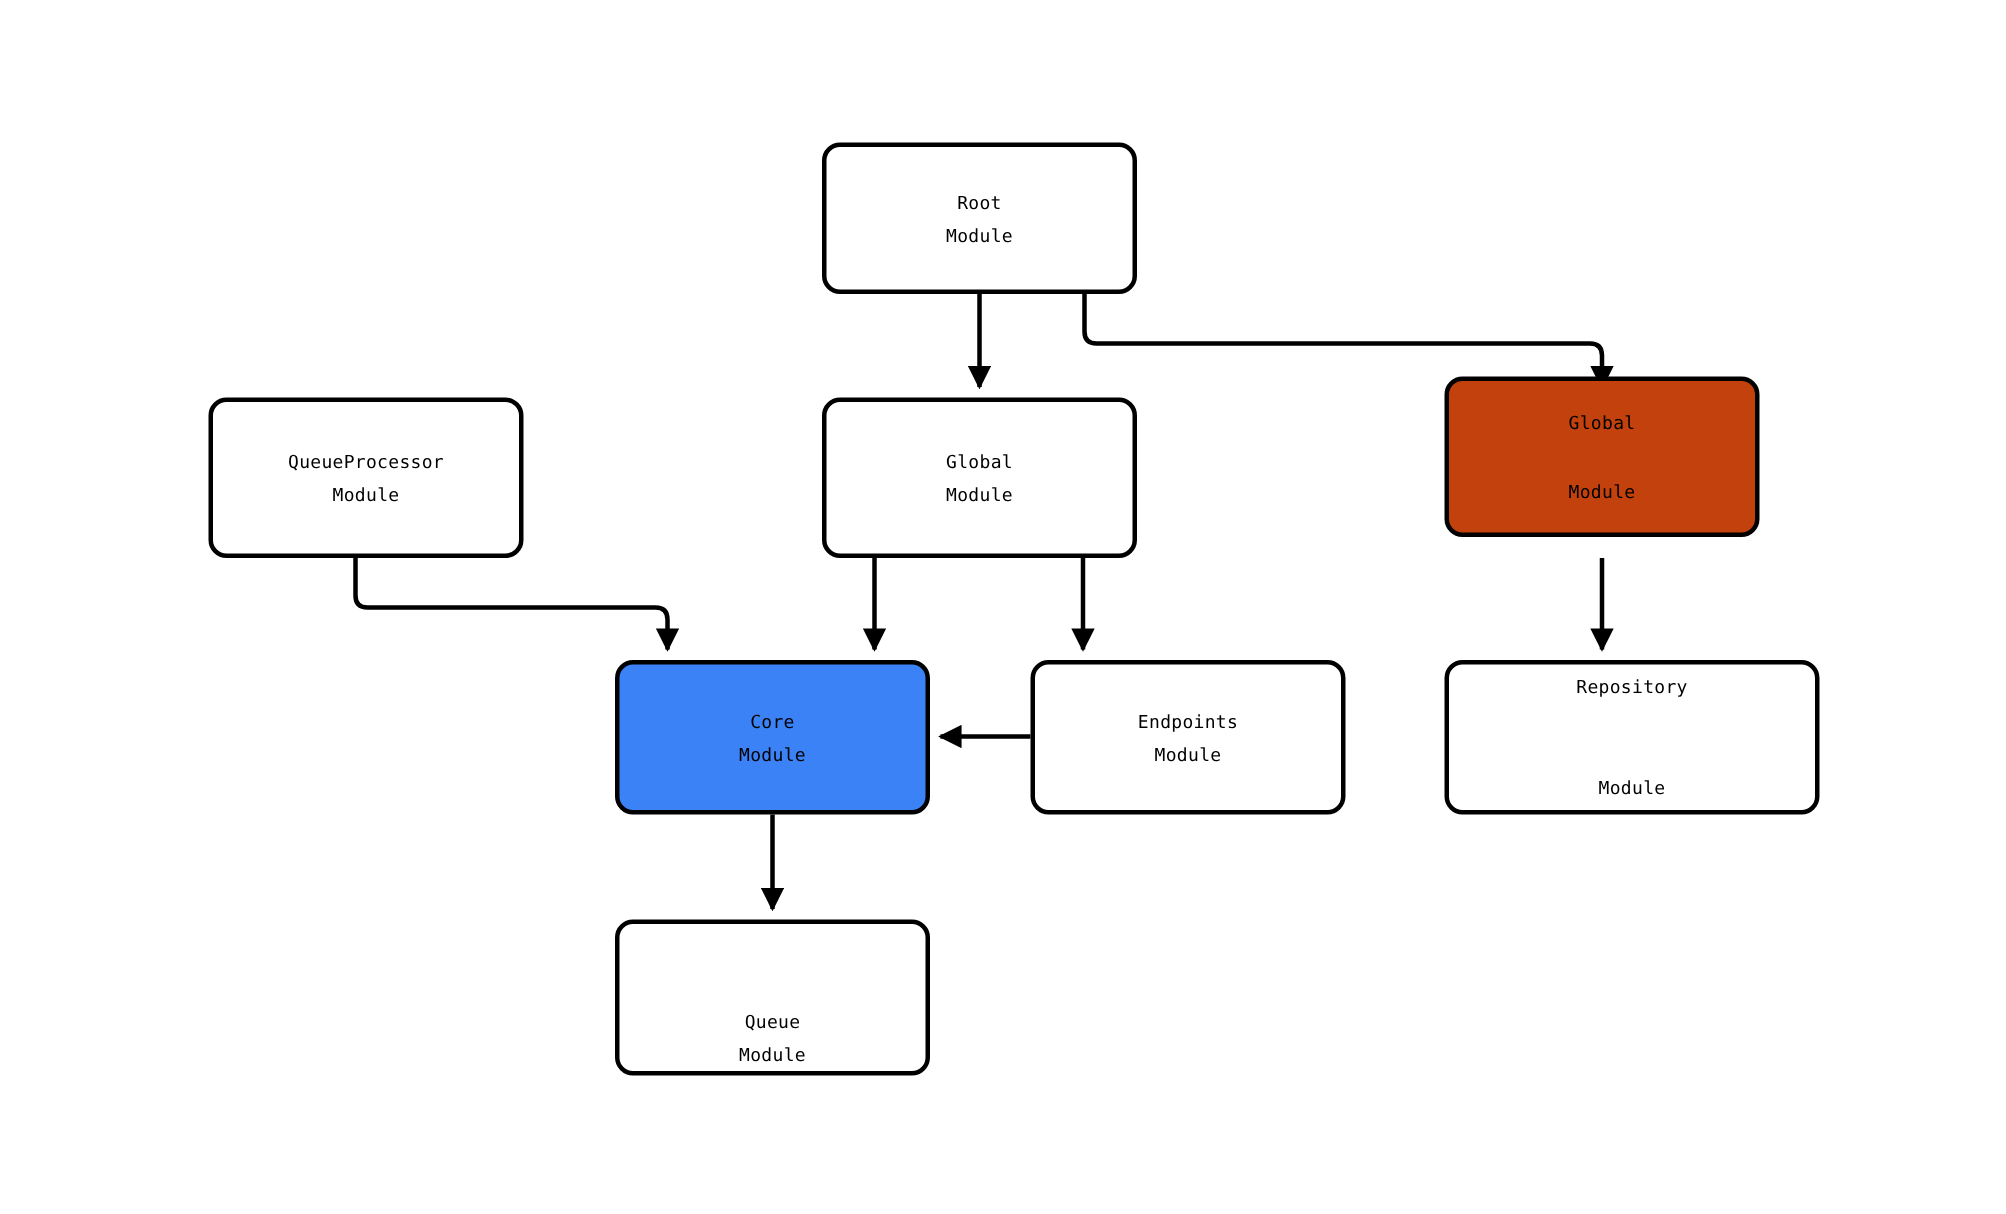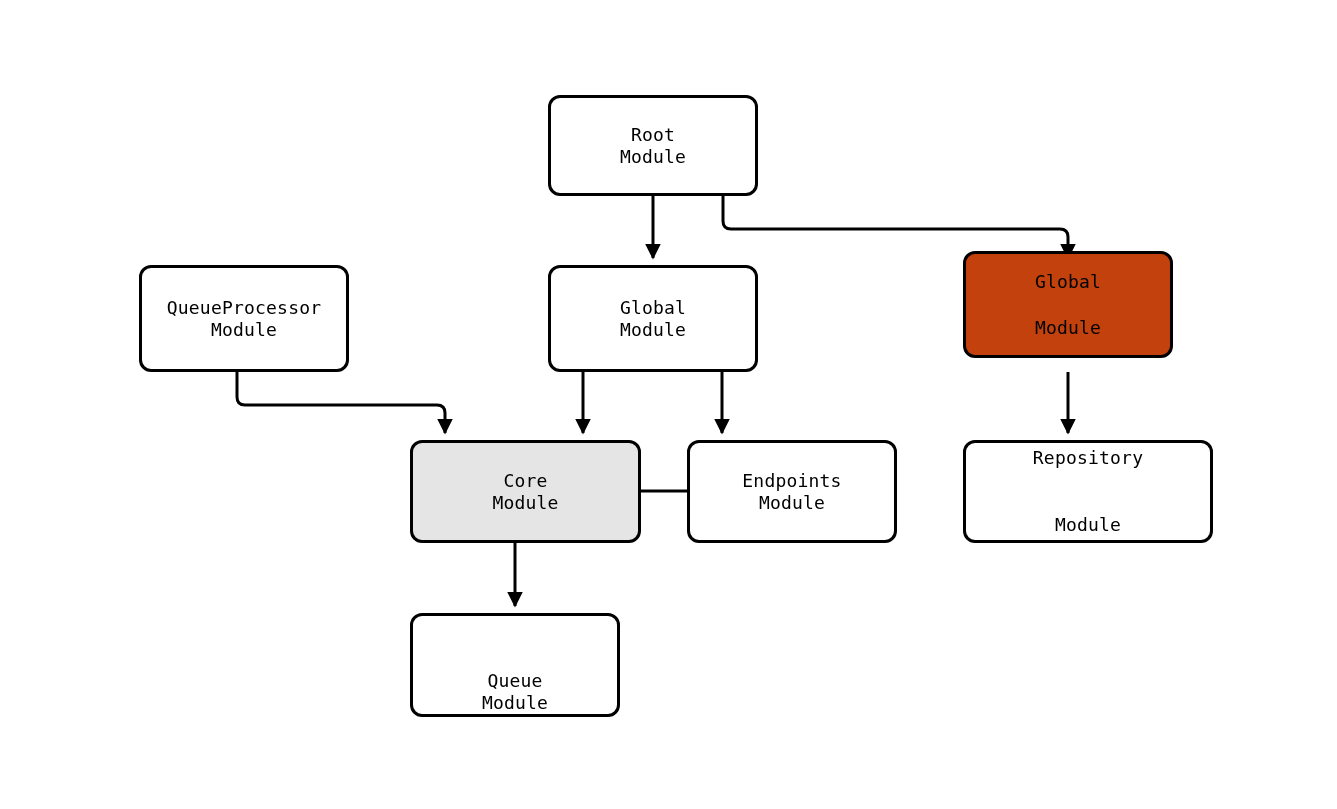--- a/index.html
+++ b/index.html
@@ -33,21 +33,21 @@
     border: 3px solid #000000;
     border-radius: 12px;
     display: flex;
     flex-direction: column;
     align-items: center;
     justify-content: center;
     z-index: 2;
   }
   .node-label {
     font-family: "DejaVu Sans Mono", "Liberation Mono", monospace;
-    font-size: 18px;
+    font-size: 12px;
     line-height: 22px;
     color: #000000;
     text-align: center;
     white-space: pre;
     letter-spacing: 0.2px;
   }
 </style>
 </head>
 <body>
 
@@ -82,21 +82,21 @@
         <div class="node-label">Module</div>
       </div>
       <div class="node" style="left: 548px; top: 265px; width: 210px; height: 107px; background: rgb(255, 255, 255); border-color: rgb(0, 0, 0);">
         <div class="node-label">Global</div>
         <div class="node-label">Module</div>
       </div>
       <div class="node" style="left: 963px; top: 251px; width: 210px; height: 107px; background: #c2410c; border-color: rgb(0, 0, 0); gap: 24px;">
         <div class="node-label">Global</div>
         <div class="node-label">Module</div>
       </div>
-      <div class="node" style="left: 410px; top: 440px; width: 231px; height: 103px; background: #e5e5e5; border-color: rgb(0, 0, 0);">
+      <div class="node" style="left: 410px; top: 440px; width: 210px; height: 103px; background: #3b82f6; border-color: rgb(0, 0, 0);">
         <div class="node-label">Core</div>
         <div class="node-label">Module</div>
       </div>
       <div class="node" style="left: 687px; top: 440px; width: 210px; height: 103px; background: rgb(255, 255, 255); border-color: rgb(0, 0, 0); align-items: center;">
         <div class="node-label">Endpoints</div>
         <div class="node-label">Module</div>
       </div>
       <div class="node" style="left: 963px; top: 440px; width: 250px; height: 103px; background: rgb(255, 255, 255); border-color: rgb(0, 0, 0); gap: 45px;">
         <div class="node-label">Repository</div>
         <div class="node-label">Module</div>

